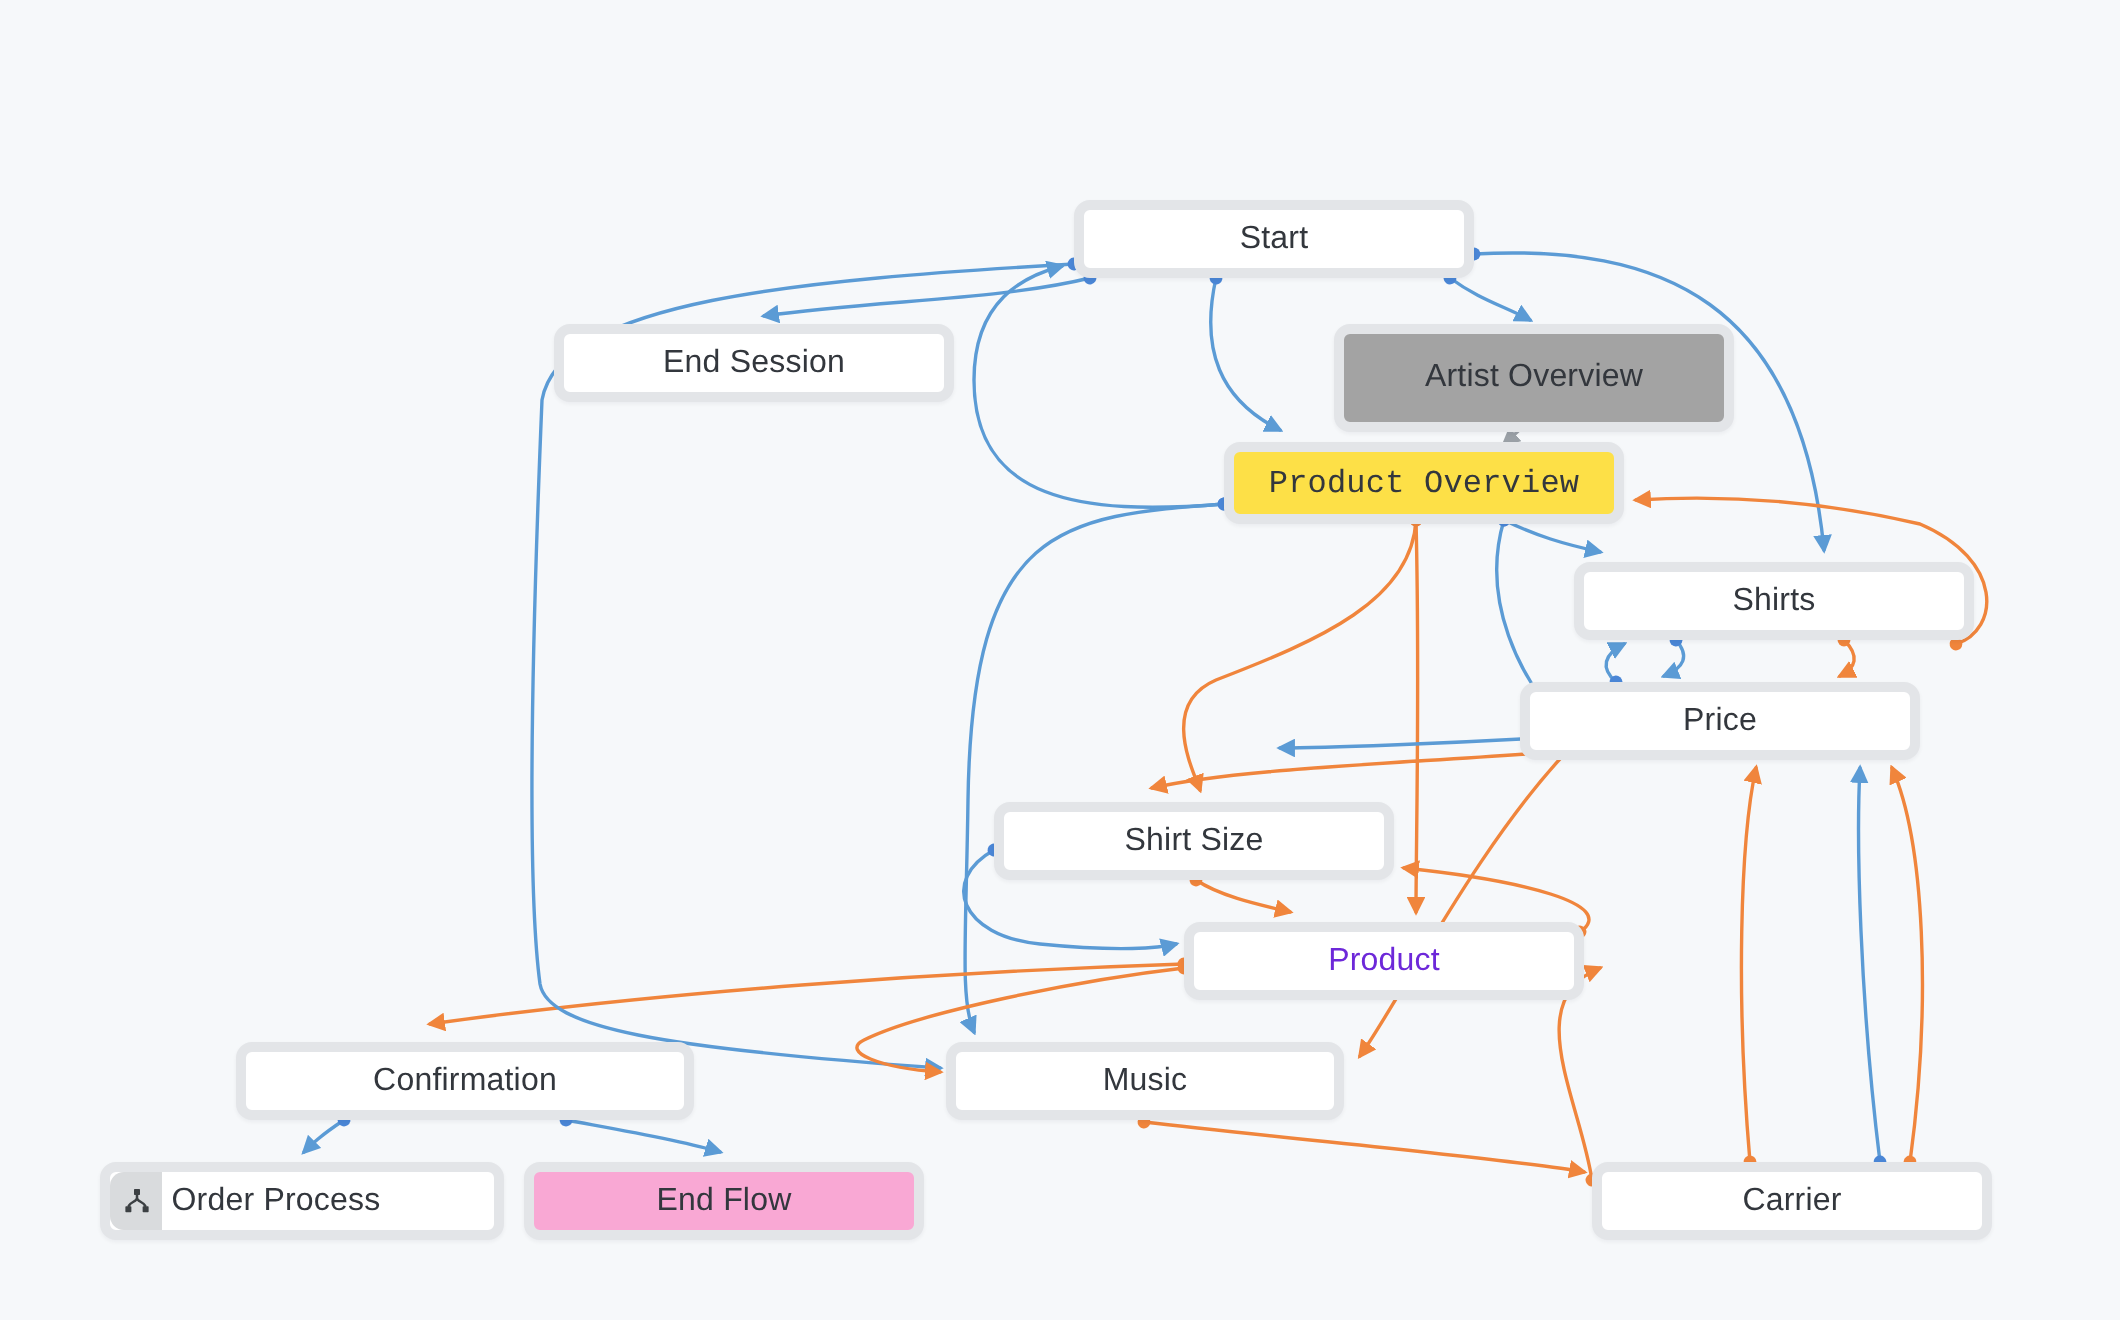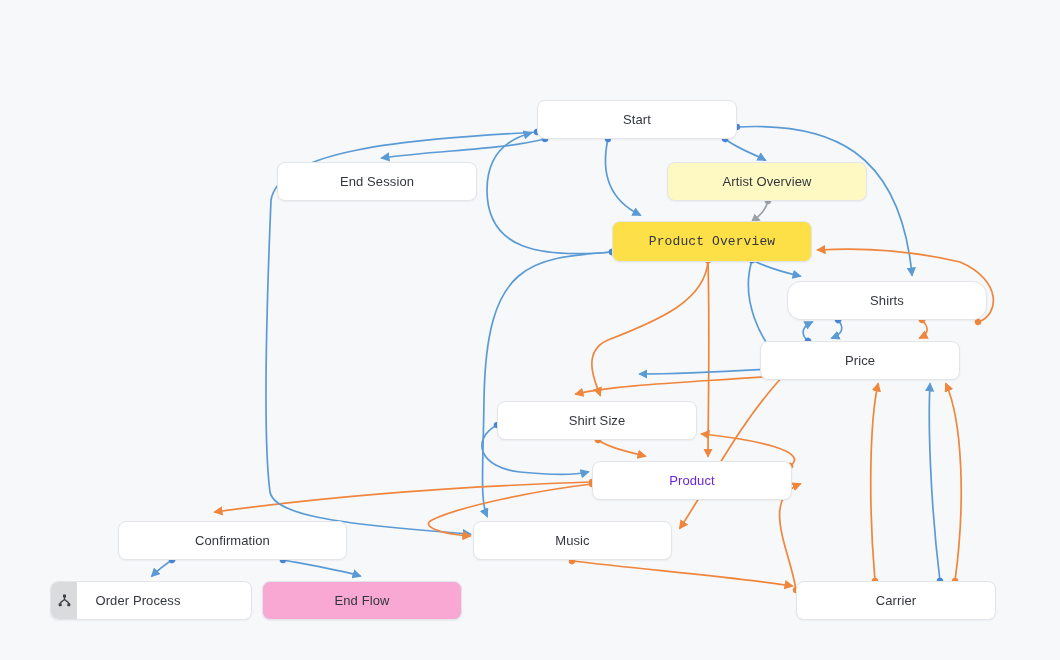--- a/index.html
+++ b/index.html
@@ -20,27 +20,27 @@
     position: absolute;
     left: 0; top: 0;
     width: 1060px;
     height: 660px;
     pointer-events: none;
   }
   .node {
     position: absolute;
     box-sizing: border-box;
     background: #ffffff;
-    border: 1px solid #3b82f6;
+    border: 5px solid #3b82f6;
     border-radius: 8px;
     box-shadow: 0 1px 2px rgba(16,24,40,0.05);
     display: flex;
     align-items: center;
     justify-content: center;
-    font-size: 13px;
+    font-size: 16px;
     color: #33373d;
     letter-spacing: 0.1px;
     overflow: hidden;
   }
   .node .node-label {
     display: block;
     text-align: center;
     line-height: 1;
   }
   .node.has-badge {
@@ -124,27 +124,27 @@
       </g>
   </svg>
 
   <div id="nodes">
       <div class="node" style="left: 537px; top: 100px; width: 200px; height: 39px; background: rgb(255, 255, 255); border-color: rgb(227, 229, 232); color: rgb(51, 55, 61);">
         <span class="node-label">Start</span>
       </div>
       <div class="node" style="left: 277px; top: 162px; width: 200px; height: 39px; background: rgb(255, 255, 255); border-color: rgb(227, 229, 232); color: rgb(51, 55, 61);">
         <span class="node-label">End Session</span>
       </div>
-      <div class="node" style="left: 667px; top: 162px; width: 200px; height: 39px; background: #fef9c3; border-color: rgb(227, 229, 232); color: rgb(51, 55, 61);">
+      <div class="node" style="left: 667px; top: 162px; width: 200px; height: 54px; background: #a3a3a3; border-color: rgb(227, 229, 232); color: rgb(51, 55, 61);">
         <span class="node-label">Artist Overview</span>
       </div>
       <div class="node" style="left: 612px; top: 221px; width: 200px; height: 41px; background: #fde047; border-color: rgb(227, 229, 232); color: rgb(51, 55, 61); font-family: Liberation Mono, monospace;">
         <span class="node-label">Product Overview</span>
       </div>
-      <div class="node" style="left: 787px; top: 281px; width: 200px; height: 39px; background: rgb(255, 255, 255); border-color: rgb(227, 229, 232); color: rgb(51, 55, 61); border-radius: 14px;">
+      <div class="node" style="left: 787px; top: 281px; width: 200px; height: 39px; background: rgb(255, 255, 255); border-color: rgb(227, 229, 232); color: rgb(51, 55, 61);">
         <span class="node-label">Shirts</span>
       </div>
       <div class="node" style="left: 760px; top: 341px; width: 200px; height: 39px; background: rgb(255, 255, 255); border-color: rgb(227, 229, 232); color: rgb(51, 55, 61);">
         <span class="node-label">Price</span>
       </div>
       <div class="node" style="left: 497px; top: 401px; width: 200px; height: 39px; background: rgb(255, 255, 255); border-color: rgb(227, 229, 232); color: rgb(51, 55, 61);">
         <span class="node-label">Shirt Size</span>
       </div>
       <div class="node" style="left: 592px; top: 461px; width: 200px; height: 39px; background: rgb(255, 255, 255); border-color: rgb(227, 229, 232); color: #6d28d9;">
         <span class="node-label">Product</span>

